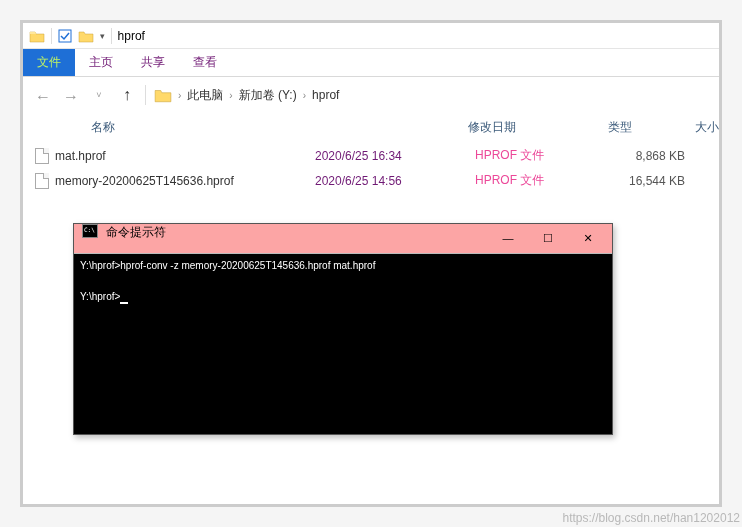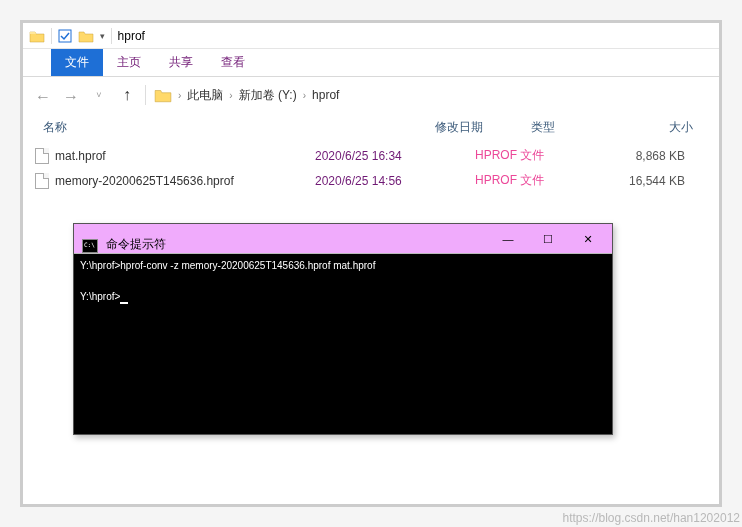--- a/index.html
+++ b/index.html
@@ -6,47 +6,47 @@
 body { background: #f5f5f5; width: 742px; height: 527px; position: relative; padding: 20px; }
 .outer-frame { border: 3px solid #ccc; background: #fff; width: 702px; height: 487px; position: relative; overflow: hidden; }
 
 .titlebar { height: 26px; background: #fff; display: flex; align-items: center; padding: 0 6px; gap: 6px; font-size: 12px; border-bottom: 1px solid #e5e5e5; }
 .titlebar .folder-icon { width: 16px; height: 14px; }
 .titlebar .qat-icon { width: 14px; height: 14px; color: #1e6fd6; }
 .titlebar .sep { width: 1px; height: 16px; background: #ddd; }
 
 .ribbon-tabs { height: 28px; display: flex; align-items: stretch; font-size: 12px; border-bottom: 1px solid #d9d9d9; }
 .ribbon-tabs .tab { padding: 0 14px; display: flex; align-items: center; color: #701a75; cursor: pointer; }
-.ribbon-tabs .tab.file { background: #1e6fd6; color: #ffffff; margin-left: 28px; }
+.ribbon-tabs .tab.file { background: #1e6fd6; color: #bef264; }
 
 .path-row { height: 36px; display: flex; align-items: center; padding: 0 10px; gap: 8px; }
 .nav-btn { width: 20px; height: 20px; display: flex; align-items: center; justify-content: center; color: #999; cursor: pointer; }
 .nav-btn.enabled { color: #333; }
 .path-sep { width: 1px; height: 20px; background: #ddd; }
 .breadcrumb { display: flex; align-items: center; gap: 6px; font-size: 12px; color: #333; }
 .breadcrumb .crumb { cursor: pointer; }
 .breadcrumb .chev { color: #888; font-size: 10px; }
 .breadcrumb .folder-sm { width: 18px; height: 16px; }
 
 .columns { display: flex; font-size: 12px; color: #3b5a7a; padding: 6px 0 6px 20px; border-bottom: 1px solid transparent; }
-.columns .c-name { width: 280px; }
+.columns .c-name { width: 280px; margin-left: 48px; }
 .columns .c-date { width: 160px; text-align: right; }
-.columns .c-type { width: 120px; text-align: center; }
+.columns .c-type { width: 120px; text-align: right; }
 .columns .c-size { width: 90px; text-align: right; }
 
 .file-row { display: flex; font-size: 12px; color: #333; padding: 4px 0 4px 12px; align-items: center; }
 .file-row .c-name { width: 280px; display: flex; align-items: center; gap: 6px; }
 .file-row .c-date { width: 160px; color: #701a75; }
 .file-row .c-type { width: 120px; color: #ec4899; }
 .file-row .c-size { width: 90px; text-align: right; color: #555; }
 .file-icon { width: 14px; height: 16px; border: 1px solid #aaa; background: #fff; position: relative; }
 .file-icon::after { content: ""; position: absolute; top: -1px; right: -1px; width: 5px; height: 5px; background: #f5f5f5; border-left: 1px solid #aaa; border-bottom: 1px solid #aaa; }
 
 .cmd-window { position: absolute; left: 50px; top: 200px; width: 540px; background: #fff; border: 1px solid #555; box-shadow: 2px 3px 6px rgba(0,0,0,0.25); }
-.cmd-titlebar { height: 30px; background: #f0abfc; display: flex; align-items: flex-end; padding: 0 4px 0 8px; border-bottom: 1px solid #bbb; }
+.cmd-titlebar { height: 30px; background: #fca5a5; display: flex; align-items: flex-start; padding: 0 4px 0 8px; border-bottom: 1px solid #bbb; }
 .cmd-titlebar .cmd-icon { width: 16px; height: 14px; background: #000; border: 1px solid #888; margin-right: 8px; position: relative; }
 .cmd-titlebar .cmd-icon::after { content: "C:\\"; color: #fff; font-size: 6px; position: absolute; top: 1px; left: 1px; font-family: monospace; }
 .cmd-titlebar .title { font-size: 12px; flex: 1; }
 .cmd-titlebar .win-btns { display: flex; }
 .cmd-titlebar .wbtn { width: 40px; height: 28px; display: flex; align-items: center; justify-content: center; cursor: pointer; font-family: "Segoe UI Symbol", sans-serif; font-size: 11px; }
 .cmd-body { background: #000; color: #fff; font-family: "NSimSun","SimSun","Consolas",monospace; font-size: 10px; padding: 4px 6px; height: 180px; line-height: 1.55; white-space: pre; overflow: hidden; }
 .cursor { display: inline-block; width: 8px; height: 2px; background: #fff; transform: translateY(4px); }
 
 .watermark { position: absolute; right: 2px; bottom: 2px; font-size: 12px; color: #b8b8b8; font-family: Arial, sans-serif; }
 

